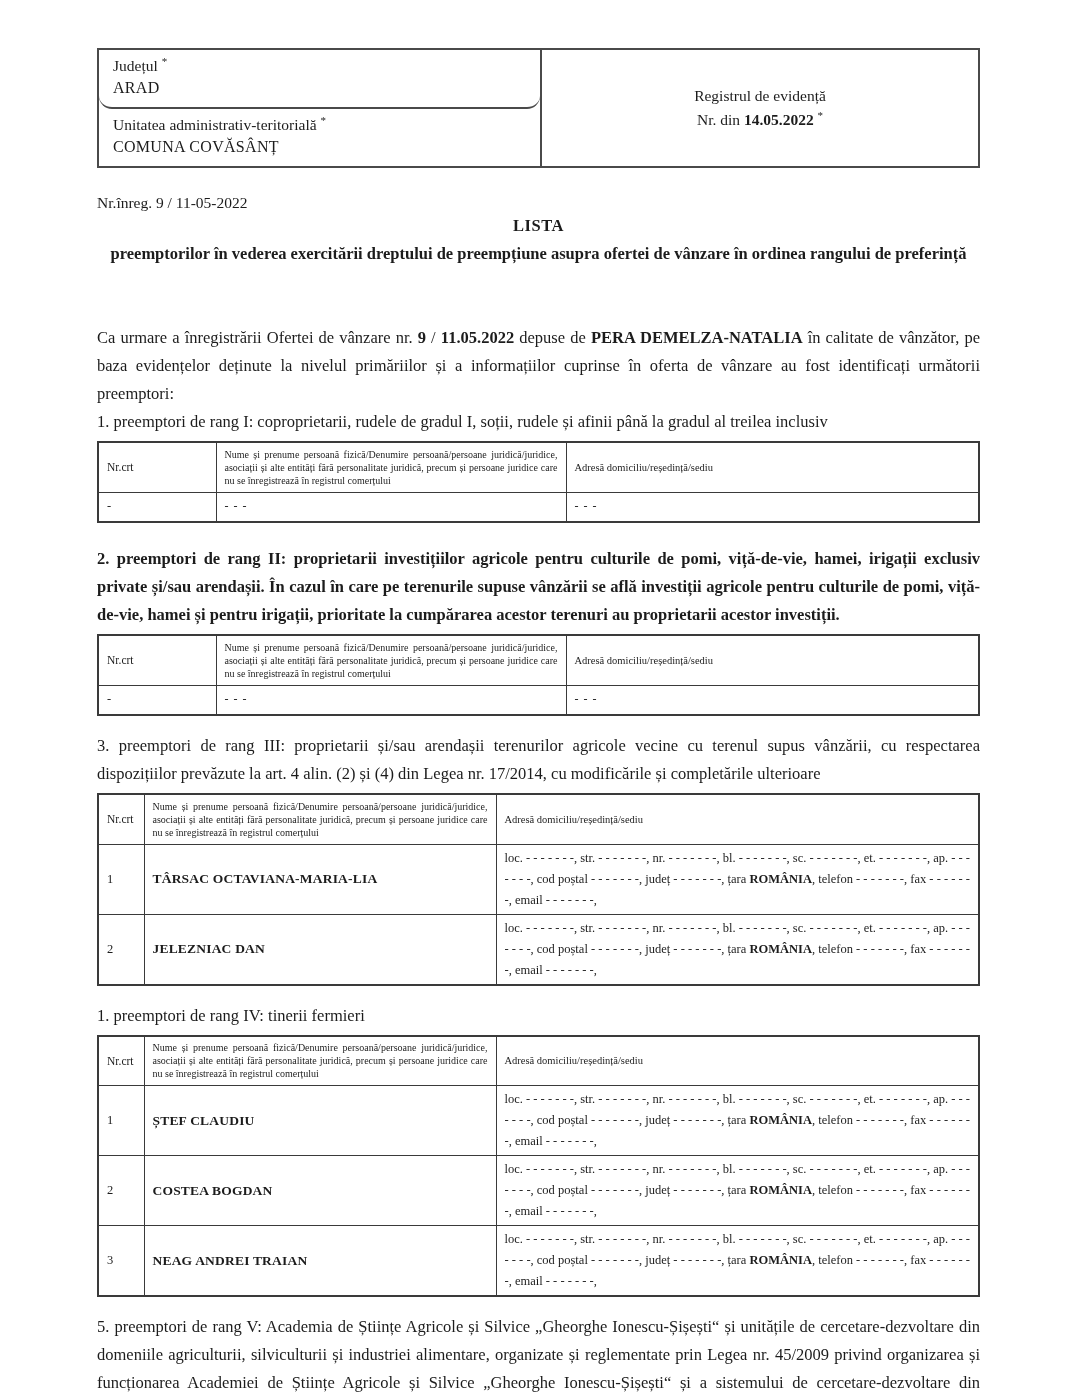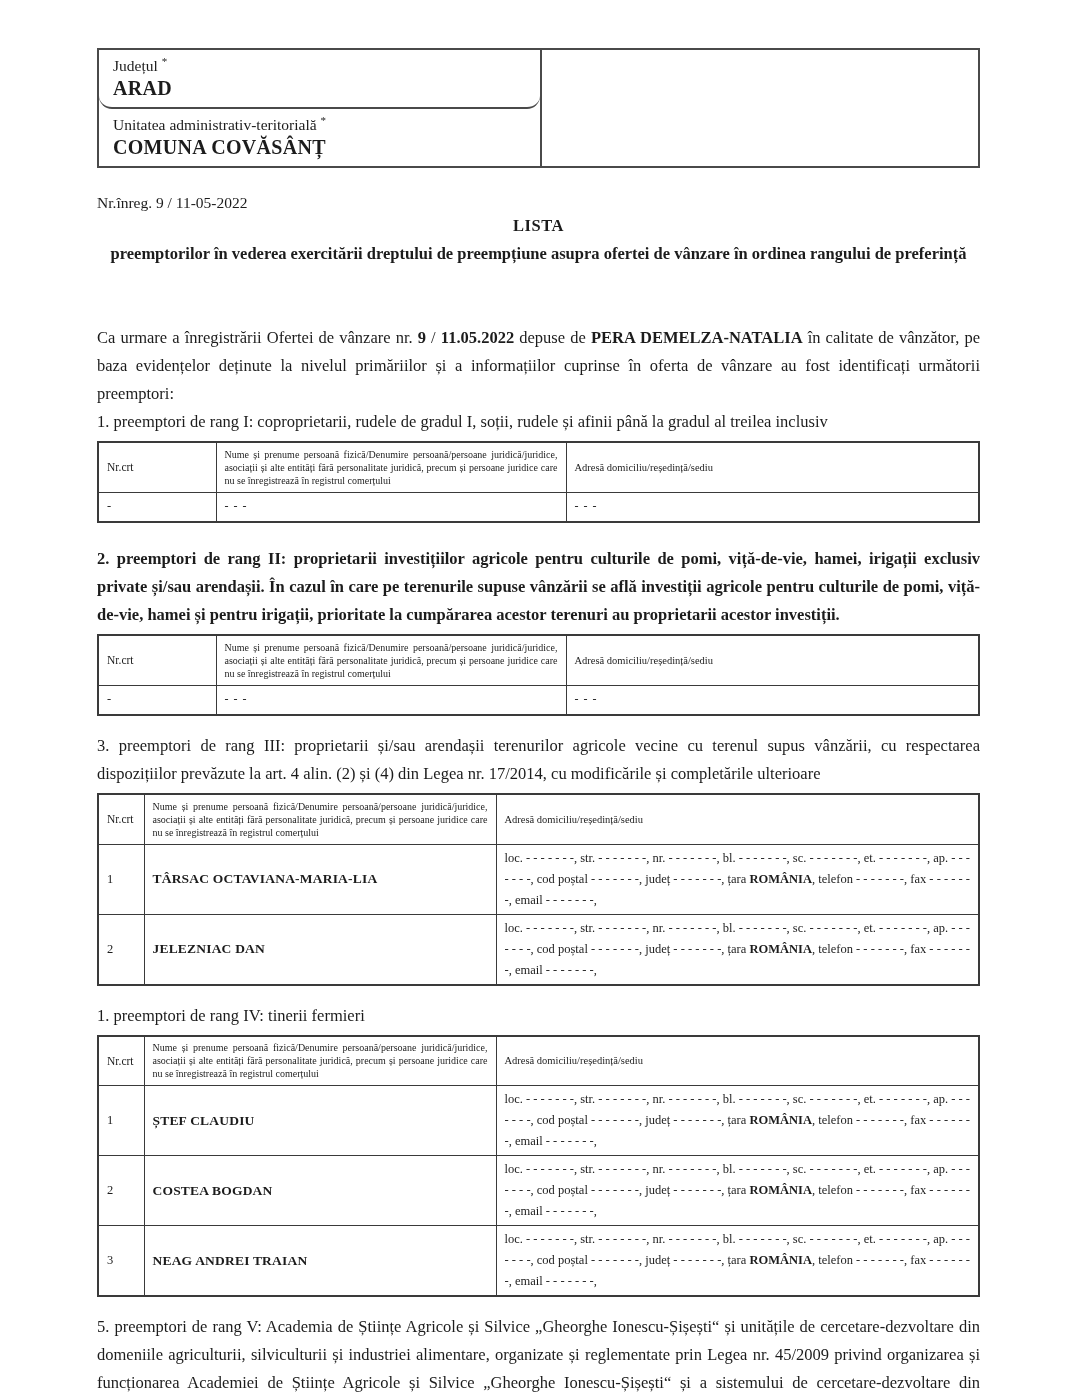--- a/index.html
+++ b/index.html
@@ -31,21 +31,21 @@
   }
   .header-cell {
     box-sizing: border-box;
     padding: 5px 14px 6px;
     flex: 1;
     border-radius: 13px;
   }
   .header-cell.first { border-bottom: 2px solid #4a4a4a; }
   .hdr-label { font-size: 15.5px; line-height: 22px; }
   sup.star { font-size: 11px; vertical-align: super; line-height: 0; }
-  .hdr-value { font-size: 20px; font-weight: bold; line-height: 22px; letter-spacing: 0.3px; }
+  .hdr-value { font-size: 16px; font-weight: normal; line-height: 22px; letter-spacing: 0.3px; }
   .header-right {
     flex: 1;
     display: flex;
     flex-direction: column;
     justify-content: center;
     align-items: center;
     gap: 6px;
     font-size: 15.5px;
   }
   
@@ -104,20 +104,24 @@
     <div class="header-left">
       <div class="header-cell first">
         <div class="hdr-label"><span>Județul</span> <sup class="star">*</sup></div>
         <div class="hdr-value">ARAD</div>
       </div>
       <div class="header-cell">
         <div class="hdr-label"><span>Unitatea administrativ-teritorială</span> <sup class="star">*</sup></div>
         <div class="hdr-value">COMUNA COVĂSÂNȚ</div>
       </div>
     </div>
+    <div class="header-right">
+      <div>Registrul de evidență</div>
+      <div><span>Nr. din </span><b class="inline">14.05.2022</b> <sup class="star">*</sup></div>
+    </div>
   </div>
 
   <div class="reg-line">Nr.înreg. 9 / 11-05-2022</div>
 
   <div class="doc-title">LISTA</div>
   <div class="doc-subtitle">preemptorilor în vederea exercitării dreptului de preempțiune asupra ofertei de vânzare în ordinea rangului de preferință</div>
 
   <p class="para intro"><span>Ca urmare a înregistrării Ofertei de vânzare nr. </span><b class="inline">9</b><span> / </span><b class="inline">11.05.2022</b><span> depuse de </span><b class="inline">PERA DEMELZA-NATALIA</b><span> în calitate de vânzător, pe baza evidențelor deținute la nivelul primăriilor și a informațiilor cuprinse în oferta de vânzare au fost identificați următorii preemptori:</span></p>
 
   <p class="para">1. preemptori de rang I: coproprietarii, rudele de gradul I, soții, rudele și afinii până la gradul al treilea inclusiv</p>

